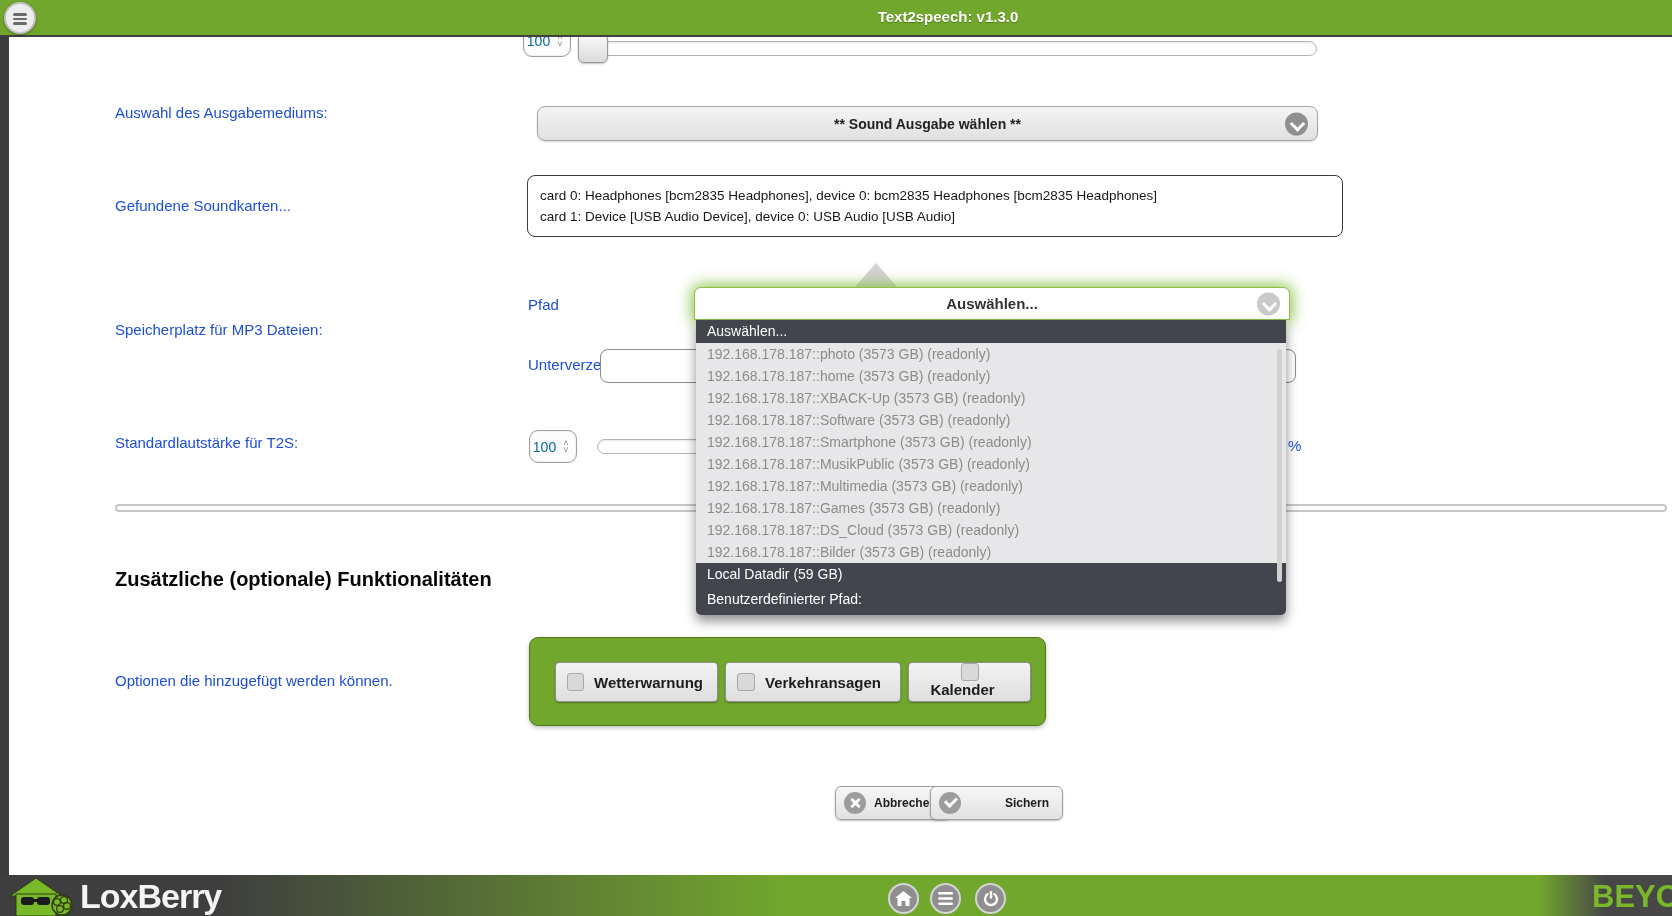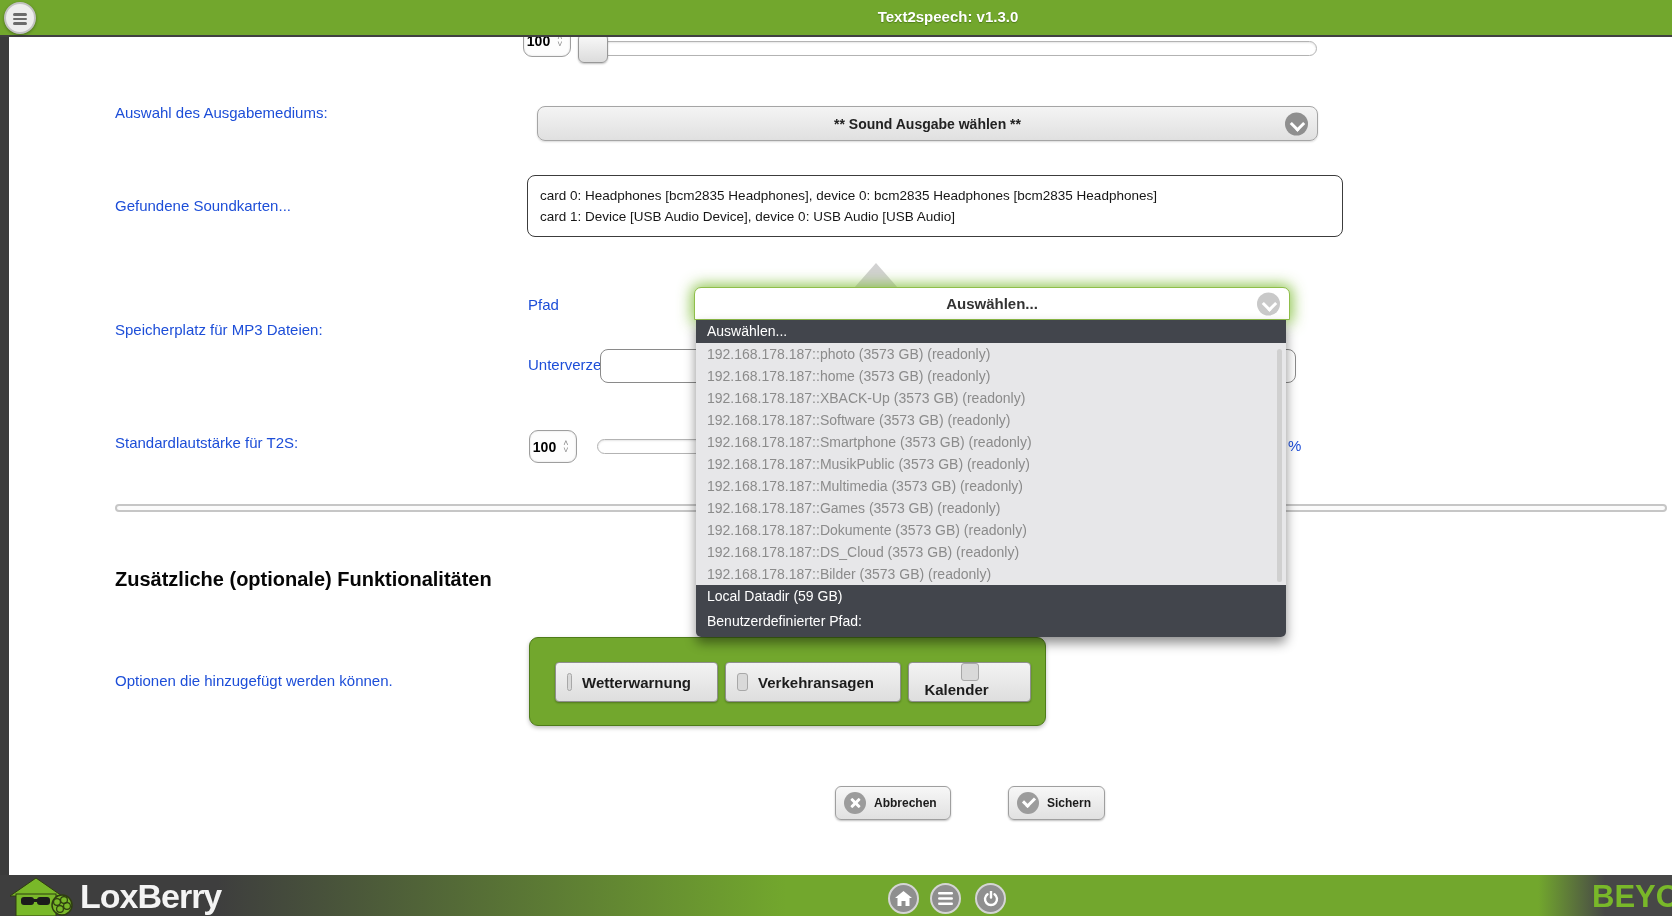--- a/index.html
+++ b/index.html
@@ -18,21 +18,21 @@
   .hamburger span{position:absolute;left:7px;width:14px;height:2.5px;background:#6b6b6b;border-radius:2px;}
   .hamburger span:nth-child(1){top:9px}.hamburger span:nth-child(2){top:13.5px}.hamburger span:nth-child(3){top:18px}
 
   .left-strip{position:absolute;left:0;top:35px;width:9px;height:840px;background:#3b3b3b;z-index:5;}
 
   
   .lbl{position:absolute;font-size:15px;color:#1d4ed8;white-space:nowrap;}
   .spinner{position:absolute;width:48px;height:33px;background:#fdfdfd;border:1px solid #9e9e9e;
            border-radius:9px;box-sizing:border-box;display:flex;align-items:center;z-index:2;
            box-shadow:inset 0 0 2px rgba(0,0,0,.15);}
-  .spinner .val{flex:1;text-align:center;font-weight:bold;font-size:14px;color:#000000;}
+  .spinner .val{flex:1;text-align:center;font-weight:normal;font-size:14px;color:#0369a1;}
   .spinner .arrows{width:14px;display:flex;flex-direction:column;align-items:center;line-height:7px;
            font-size:9px;color:#8a8a8a;padding-right:3px;}
   .slider-track{position:absolute;height:15px;background:#fff;border:1px solid #b3b3b3;
            border-radius:9px;box-sizing:border-box;z-index:1;box-shadow:inset 0 1px 2px rgba(0,0,0,.1);}
   .slider-handle{position:absolute;width:30px;height:30px;border-radius:6px;z-index:2;
            background:linear-gradient(#fafafa,#dcdcdc);border:1px solid #989898;box-sizing:border-box;
            box-shadow:0 1px 2px rgba(0,0,0,.25);}
   .dropbar{position:absolute;box-sizing:border-box;border:1px solid #a5a5a5;border-radius:8px;
            background:linear-gradient(#f4f4f4,#e0e0e0);display:flex;align-items:center;justify-content:center;
            font-weight:bold;font-size:14px;color:#222;box-shadow:0 1px 2px rgba(0,0,0,.15);}
@@ -75,21 +75,21 @@
 
   
   .greenbox{position:absolute;left:529px;top:637px;width:517px;height:89px;background:#72a72d;
          border:1px solid #4e7c19;border-radius:9px;box-sizing:border-box;z-index:2;
          box-shadow:0 2px 4px rgba(0,0,0,.25);}
   .chk-btn{position:absolute;top:24px;height:40px;background:linear-gradient(#f3f3f3,#dedede);
          border:1px solid #8f8f8f;border-radius:4px;box-sizing:border-box;display:flex;align-items:center;
          box-shadow:0 1px 2px rgba(0,0,0,.3);}
   .chk-sq{width:18px;height:18px;background:#d9d9d9;border:1px solid #a8a8a8;border-radius:3px;
          margin:0 10px 0 11px;box-sizing:border-box;}
-  .chk-lab{font-weight:bold;font-size:15px;color:#1c1c1c;padding-right:26px;white-space:nowrap;}
+  .chk-lab{font-weight:bold;font-size:15px;color:#1c1c1c;padding-right:14px;white-space:nowrap;}
 
   
   .act-btn{position:absolute;top:786px;height:34px;background:linear-gradient(#f7f7f7,#e1e1e1);
          border:1px solid #9f9f9f;border-radius:6px;box-sizing:border-box;display:flex;align-items:center;
          box-shadow:0 1px 2px rgba(0,0,0,.25);padding:0 13px 0 8px;}
   .act-ico{width:22px;height:22px;border-radius:50%;background:#9c9c9c;margin-right:8px;position:relative;flex:none;}
   .act-lab{font-weight:bold;font-size:12px;color:#1c1c1c;white-space:nowrap;}
   .ico-x:before,.ico-x:after{content:"";position:absolute;left:10px;top:5px;width:3px;height:12px;background:#fff;border-radius:1px;}
   .ico-x:before{transform:rotate(45deg);} .ico-x:after{transform:rotate(-45deg);}
   .ico-check:before{content:"";position:absolute;left:6px;top:5px;width:9px;height:5px;
@@ -163,21 +163,20 @@
   <div class="popup-list">
     <div class="opt opt-dark">Auswählen...</div>
     <div class="opt opt-disabled">192.168.178.187::photo (3573 GB) (readonly)</div>
     <div class="opt opt-disabled">192.168.178.187::home (3573 GB) (readonly)</div>
     <div class="opt opt-disabled">192.168.178.187::XBACK-Up (3573 GB) (readonly)</div>
     <div class="opt opt-disabled">192.168.178.187::Software (3573 GB) (readonly)</div>
     <div class="opt opt-disabled">192.168.178.187::Smartphone (3573 GB) (readonly)</div>
     <div class="opt opt-disabled">192.168.178.187::MusikPublic (3573 GB) (readonly)</div>
     <div class="opt opt-disabled">192.168.178.187::Multimedia (3573 GB) (readonly)</div>
     <div class="opt opt-disabled">192.168.178.187::Games (3573 GB) (readonly)</div>
-    <div class="opt opt-disabled">192.168.178.187::Dokumente (3573 GB) (readonly)</div>
     <div class="opt opt-disabled">192.168.178.187::DS_Cloud (3573 GB) (readonly)</div>
     <div class="opt opt-disabled">192.168.178.187::Bilder (3573 GB) (readonly)</div>
     <div class="opt opt-dark">Local Datadir (59 GB)</div>
     <div class="opt opt-dark opt-last">Benutzerdefinierter Pfad:</div>
   </div>
   <div class="popup-scrollbar"></div>
 
   <div class="divider"></div>
 
   <div class="h2">Zusätzliche (optionale) Funktionalitäten</div>
@@ -194,21 +193,21 @@
     <div class="chk-btn" style="left:378px;width:123px;flex-direction:column;">
       <span class="chk-sq"></span>
       <span class="chk-lab">Kalender</span>
     </div>
   </div>
 
   <div class="act-btn" style="left:835px;">
     <span class="act-ico ico-x"></span>
     <span class="act-lab">Abbrechen</span>
   </div>
-  <div class="act-btn" style="left:1008px;">
+  <div class="act-btn" style="left:930px;gap:36px;">
     <span class="act-ico ico-check"></span>
     <span class="act-lab">Sichern</span>
   </div>
 
   <div class="footer"></div>
   <div class="brand-logo">
     <svg width="68" height="41" viewBox="0 0 68 41">
       <polygon points="4,21 30,3 56,21" fill="#79b829" stroke="#2e3d10" stroke-width="1"></polygon>
       <rect x="10" y="19" width="40" height="22" fill="#79b829" stroke="#2e3d10" stroke-width="1"></rect>
       <rect x="15" y="22" width="13" height="8" rx="3" fill="#1b1b1b"></rect>

